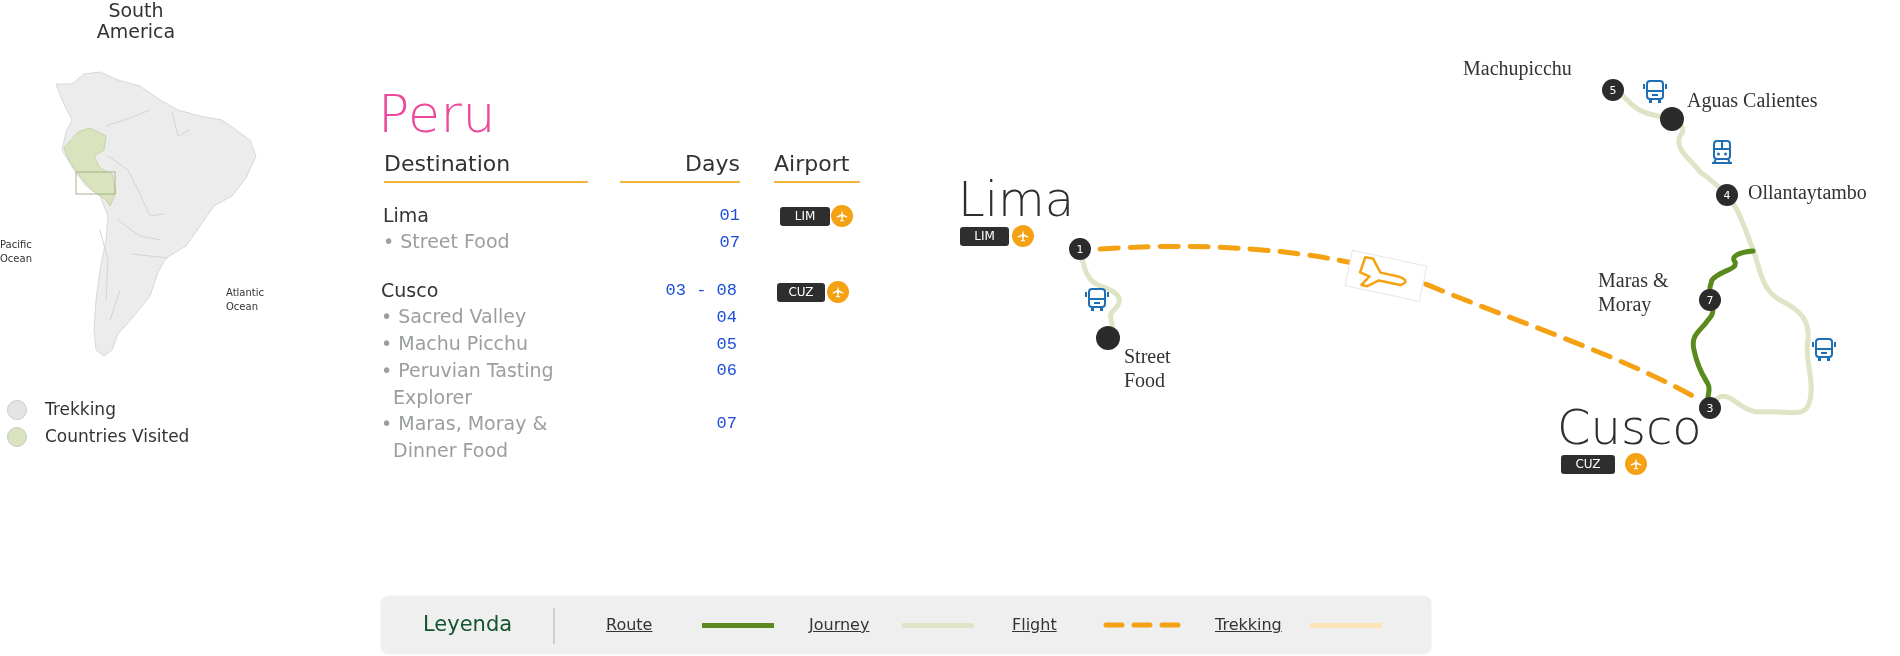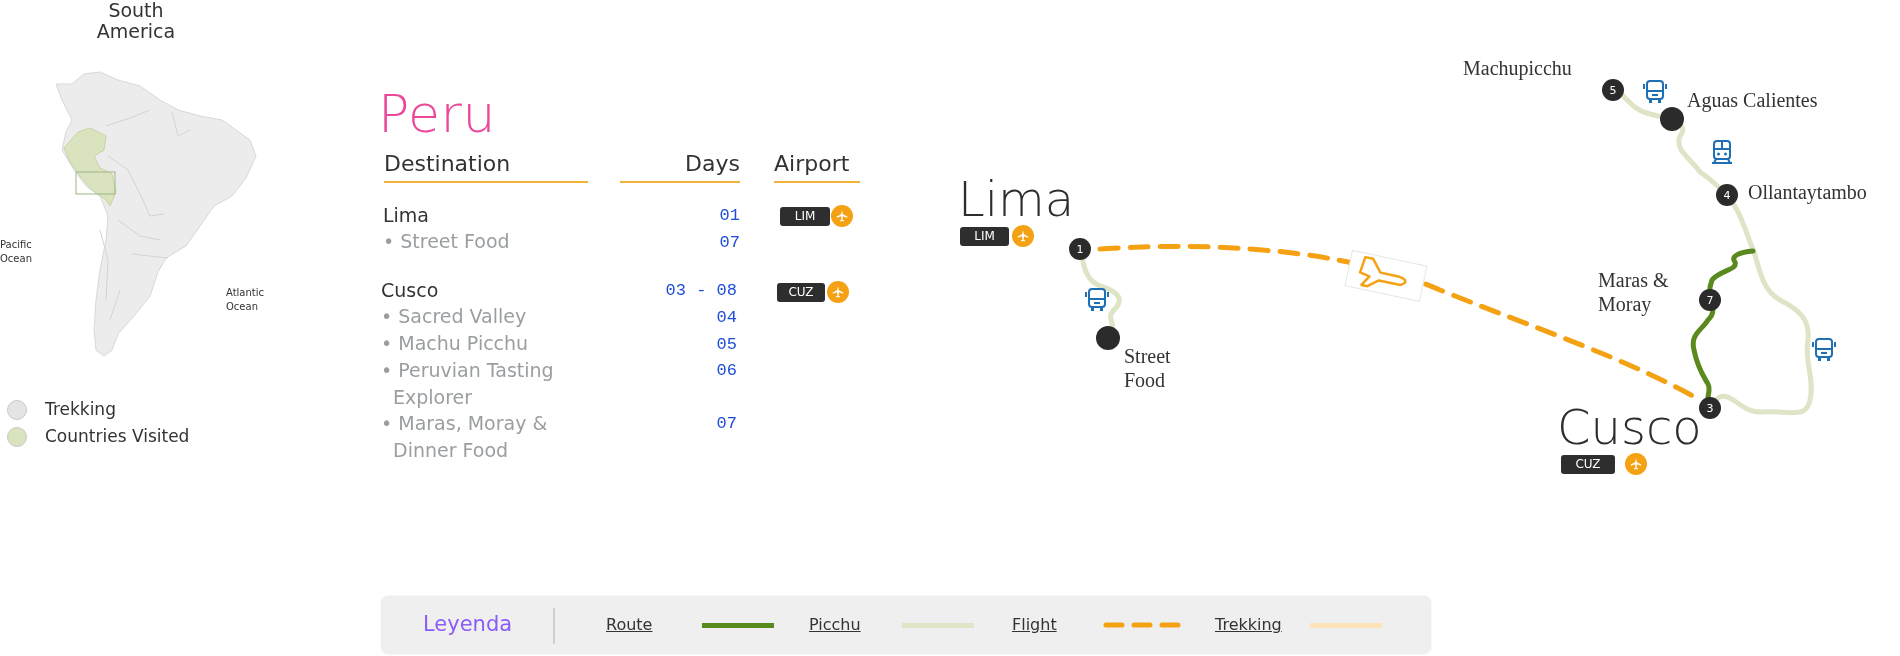--- a/index.html
+++ b/index.html
@@ -31,21 +31,21 @@
   .city-big { font-size:48px; font-weight:300; color:#2d2d2d; }
   .place { font-size:20px; color:#333; line-height:24px;font-family:Liberation Serif, serif; }
   .marker { position:absolute; width:22px; height:22px; border-radius:50%; background:#2b2b2b;
             color:#fff; font-size:11px; display:flex; align-items:center; justify-content:center;
             transform:translate(-50%,-50%); }
   .bigdot { position:absolute; width:24px; height:24px; border-radius:50%; background:#2b2b2b; transform:translate(-50%,-50%); }
 
   
   #legend-bar { position:absolute; left:381px; top:596px; width:1050px; height:58px; background:#efefef;
                 border-radius:8px; box-shadow:0 0 2px #e3e3e3; }
-  .lg-title { font-size:21px; color:#8b5cf6; }
+  .lg-title { font-size:21px; color:#14532d; }
   .lg-label { font-size:16px; color:#333;text-decoration:underline; }
   .lg-sep { position:absolute; left:172px; top:12px; width:2px; height:36px; background:#cfcfcf; }
 </style>
 </head>
 <body>
 
 <div id="overview">
   <div class="t ov-title" style="left:96px;top:0px;width:80px;">
     <div>South</div>
     <div>America</div>
@@ -221,21 +221,21 @@
     </svg>
 </div>
 
 <div id="legend-bar">
   <div class="t lg-title" style="left:42px;top:16px;">Leyenda</div>
   <div class="lg-sep"></div>
 
   <div class="t lg-label" style="left:225px;top:19px;">Route</div>
   <div class="abs" style="left:321px;top:27px;width:72px;height:5px;background:#5a8a1e;"></div>
 
-  <div class="t lg-label" style="left:428px;top:19px;">Picchu</div>
+  <div class="t lg-label" style="left:428px;top:19px;">Journey</div>
   <div class="abs" style="left:521px;top:27px;width:72px;height:5px;background:#dfe6c8;"></div>
 
   <div class="t lg-label" style="left:631px;top:19px;">Flight</div>
   <svg class="abs" style="left:722px;top:24px;" width="80" height="10">
     <line x1="3" y1="5" x2="78" y2="5" stroke="#f4a214" stroke-width="5" stroke-dasharray="16,12" stroke-linecap="round"></line>
   </svg>
 
   <div class="t lg-label" style="left:834px;top:19px;">Trekking</div>
   <div class="abs" style="left:929px;top:27px;width:72px;height:5px;background:#fde3b8;"></div>
 </div>

